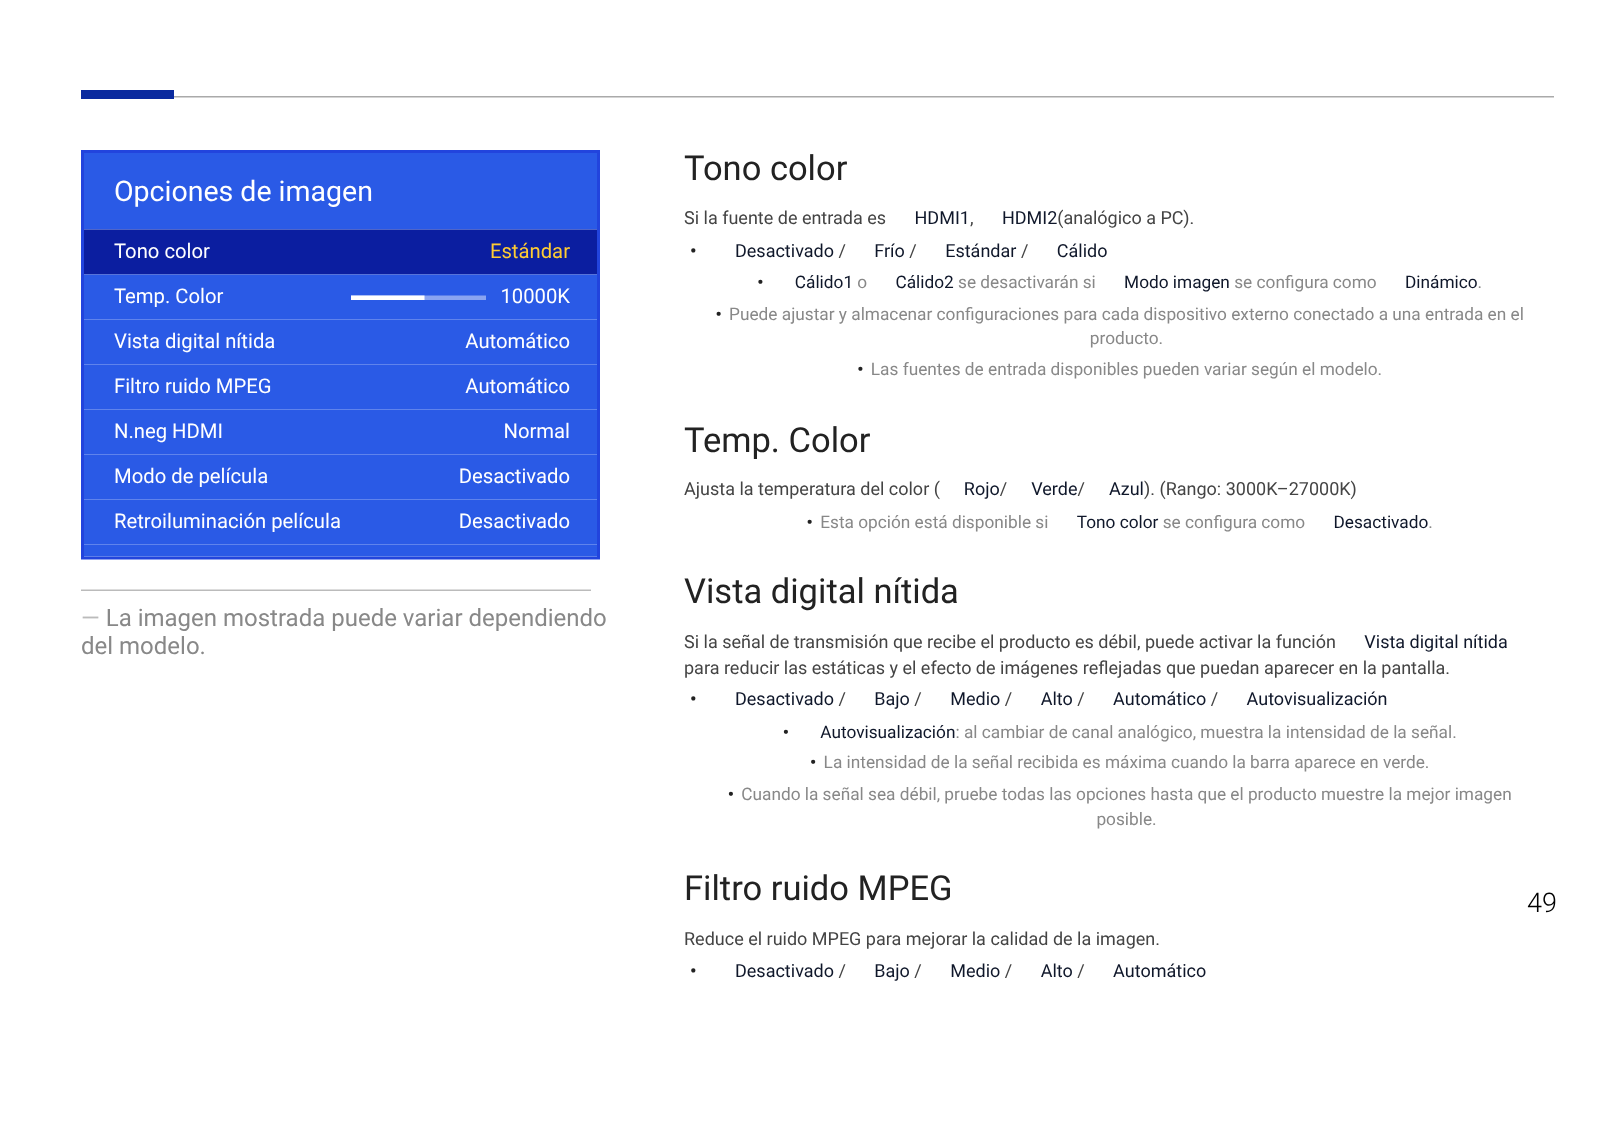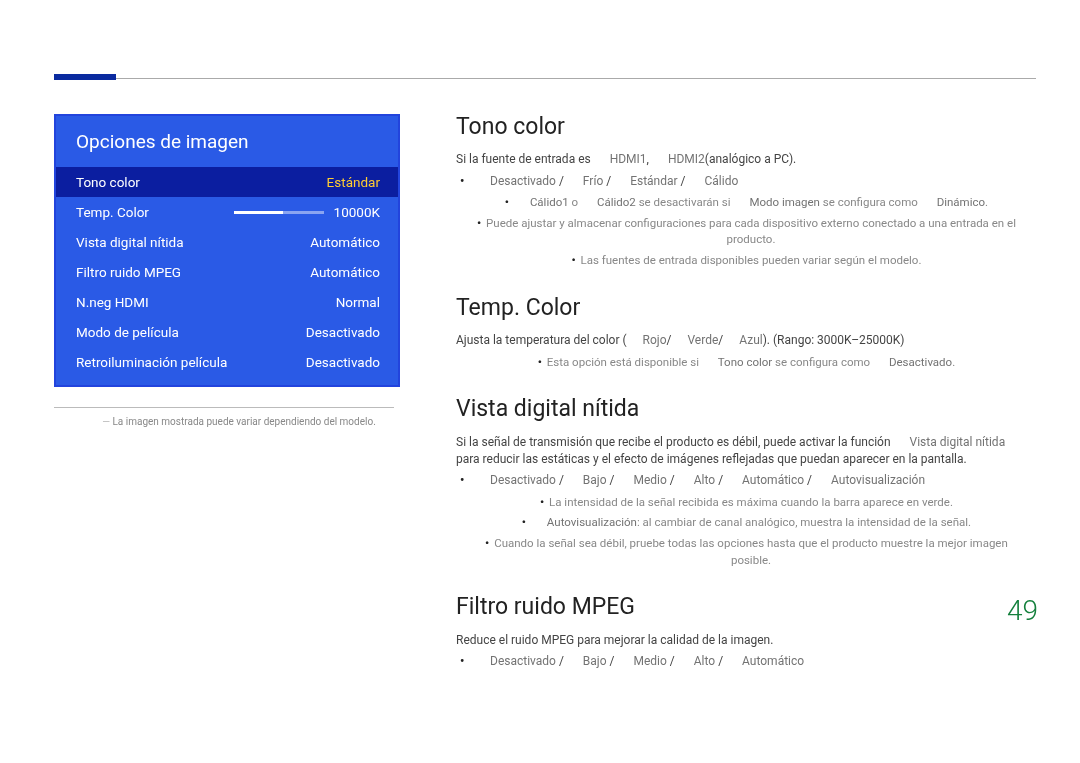--- a/index.html
+++ b/index.html
@@ -1,45 +1,45 @@
 <!DOCTYPE html>
 <html><head>
 <meta charset="utf-8">
 <style>
   * { margin: 0; padding: 0; box-sizing: border-box; }
   html, body { width: 1080px; height: 763px; font-family: "Segoe UI", Roboto, Arial, sans-serif; background: #fff; color: #333; }
-  .page { position: relative; width: 1080px; height: 631px; margin-top: 14px; }
+  .page { position: relative; width: 1080px; height: 631px; }
   .top-rule { position: absolute; left: 54px; right: 44px; top: 64px; height: 0; border-top: 1px solid #aaa; }
   .top-accent { position: absolute; left: 54px; top: 60px; width: 62px; height: 6px; background: #0a2a9f; }
   .left-col { position: absolute; left: 54px; top: 100px; width: 370px; }
   .panel { width: 346px; border: 2px solid #2244dd; font-size: 14px; color: #fff; }
   .panel-title { background: #2a5ae6; padding: 14px 18px 14px 20px; font-size: 19px; font-weight: 400; }
   .panel-row { position: relative; display: flex; align-items: center; background: #2a5ae6; padding: 7px 18px 7px 20px; height: 30px; }
   .panel-row.selected { background: #0b1ea0; }
   .panel-row .label { flex: 1; font-size: 13.5px; white-space: nowrap; }
   .panel-row .value { font-size: 13.5px; white-space: nowrap; }
   .panel-row.selected .value { color: #ffcc33; }
   .slider { width: 90px; height: 3px; background: rgba(255,255,255,0.45); position: relative; margin-right: 10px; }
   .slider .fill { position: absolute; left: 0; top: 0; bottom: 0; width: 55%; background: #fff; }
   .panel-end { height: 8px; background: #2a5ae6; }
   .left-rule { margin-top: 20px; width: 340px; height: 0; border-top: 1px solid #bbb; }
-  .caption { margin-top: 8px; font-size: 10px; color: #888; text-align: center; }
+  .caption { margin-top: 8px; font-size: 16px; color: #888; }
   .caption::before { content: "―  "; color: #bbb; }
   .right-col { position: absolute; left: 456px; top: 96px; width: 572px; font-size: 12px; line-height: 1.45; color: #444; }
   .right-col h2 { font-size: 23px; font-weight: 400; color: #222; margin-bottom: 8px; }
   .right-col p { margin: 4px 0; }
   .right-col ul { list-style: none; margin: 2px 0 2px 18px; }
   .right-col ul li::before { content: "•"; display: inline-block; width: 14px; margin-left: -14px; color: #222; font-weight: bold; }
   .right-col ul li { margin: 4px 0; }
   .dash-list { list-style: none; margin: 2px 0 2px 18px; }
   .dash-list li { margin: 5px 0; color: #888; font-size: 11.5px; text-align: center; }
   .dash-list li::before { content: "―"; display: inline-block; width: 18px; margin-left: -18px; color: #bbb; }
   .section { margin-bottom: 22px; }
-  .hl { color: #737373; padding-left: 16px; }
-  .pagenum { position: absolute; right: 42px; bottom: 18px; font-size: 28px; color: #15803d; font-weight: 300; }
+  .hl { color: #0f172a; padding-left: 16px; }
+  .pagenum { position: absolute; right: 42px; bottom: 18px; font-size: 18px; color: #000000; font-weight: 300; }
 </style>
 </head>
 <body>
 
 <div class="page">
   <div class="top-rule"></div>
   <div class="top-accent"></div>
 
   <div class="left-col">
     <div class="panel">
@@ -95,38 +95,38 @@
       <ul class="dash-list">
         <li><span class="hl">Cálido1</span><span> o </span><span class="hl">Cálido2</span><span> se desactivarán si </span><span class="hl">Modo imagen</span><span> se configura como </span><span class="hl">Dinámico</span><span>.</span></li>
         <li>Puede ajustar y almacenar configuraciones para cada dispositivo externo conectado a una entrada en el producto.</li>
         <li>Las fuentes de entrada disponibles pueden variar según el modelo.</li>
       </ul>
     </div>
 
     <div class="section">
       <h2>Temp. Color</h2>
       <p>
-        <span>Ajusta la temperatura del color (</span><span class="hl">Rojo</span><span>/</span><span class="hl">Verde</span><span>/</span><span class="hl">Azul</span><span>). (Rango: 3000K–25000K)</span>
+        <span>Ajusta la temperatura del color (</span><span class="hl">Rojo</span><span>/</span><span class="hl">Verde</span><span>/</span><span class="hl">Azul</span><span>). (Rango: 3000K–27000K)</span>
       </p>
       <ul class="dash-list">
         <li><span>Esta opción está disponible si </span><span class="hl">Tono color</span><span> se configura como </span><span class="hl">Desactivado</span><span>.</span></li>
       </ul>
     </div>
 
     <div class="section">
       <h2>Vista digital nítida</h2>
       <p>
         <span>Si la señal de transmisión que recibe el producto es débil, puede activar la función </span><span class="hl">Vista digital nítida</span><span> para reducir las estáticas y el efecto de imágenes reflejadas que puedan aparecer en la pantalla.</span>
       </p>
       <ul>
         <li><span class="hl">Desactivado</span><span> / </span><span class="hl">Bajo</span><span> / </span><span class="hl">Medio</span><span> / </span><span class="hl">Alto</span><span> / </span><span class="hl">Automático</span><span> / </span><span class="hl">Autovisualización</span></li>
       </ul>
       <ul class="dash-list">
+        <li><span class="hl">Autovisualización</span><span>: al cambiar de canal analógico, muestra la intensidad de la señal.</span></li>
         <li>La intensidad de la señal recibida es máxima cuando la barra aparece en verde.</li>
-        <li><span class="hl">Autovisualización</span><span>: al cambiar de canal analógico, muestra la intensidad de la señal.</span></li>
         <li>Cuando la señal sea débil, pruebe todas las opciones hasta que el producto muestre la mejor imagen posible.</li>
       </ul>
     </div>
 
     <div class="section">
       <h2>Filtro ruido MPEG</h2>
       <p>Reduce el ruido MPEG para mejorar la calidad de la imagen.</p>
       <ul>
         <li><span class="hl">Desactivado</span><span> / </span><span class="hl">Bajo</span><span> / </span><span class="hl">Medio</span><span> / </span><span class="hl">Alto</span><span> / </span><span class="hl">Automático</span></li>
       </ul>

